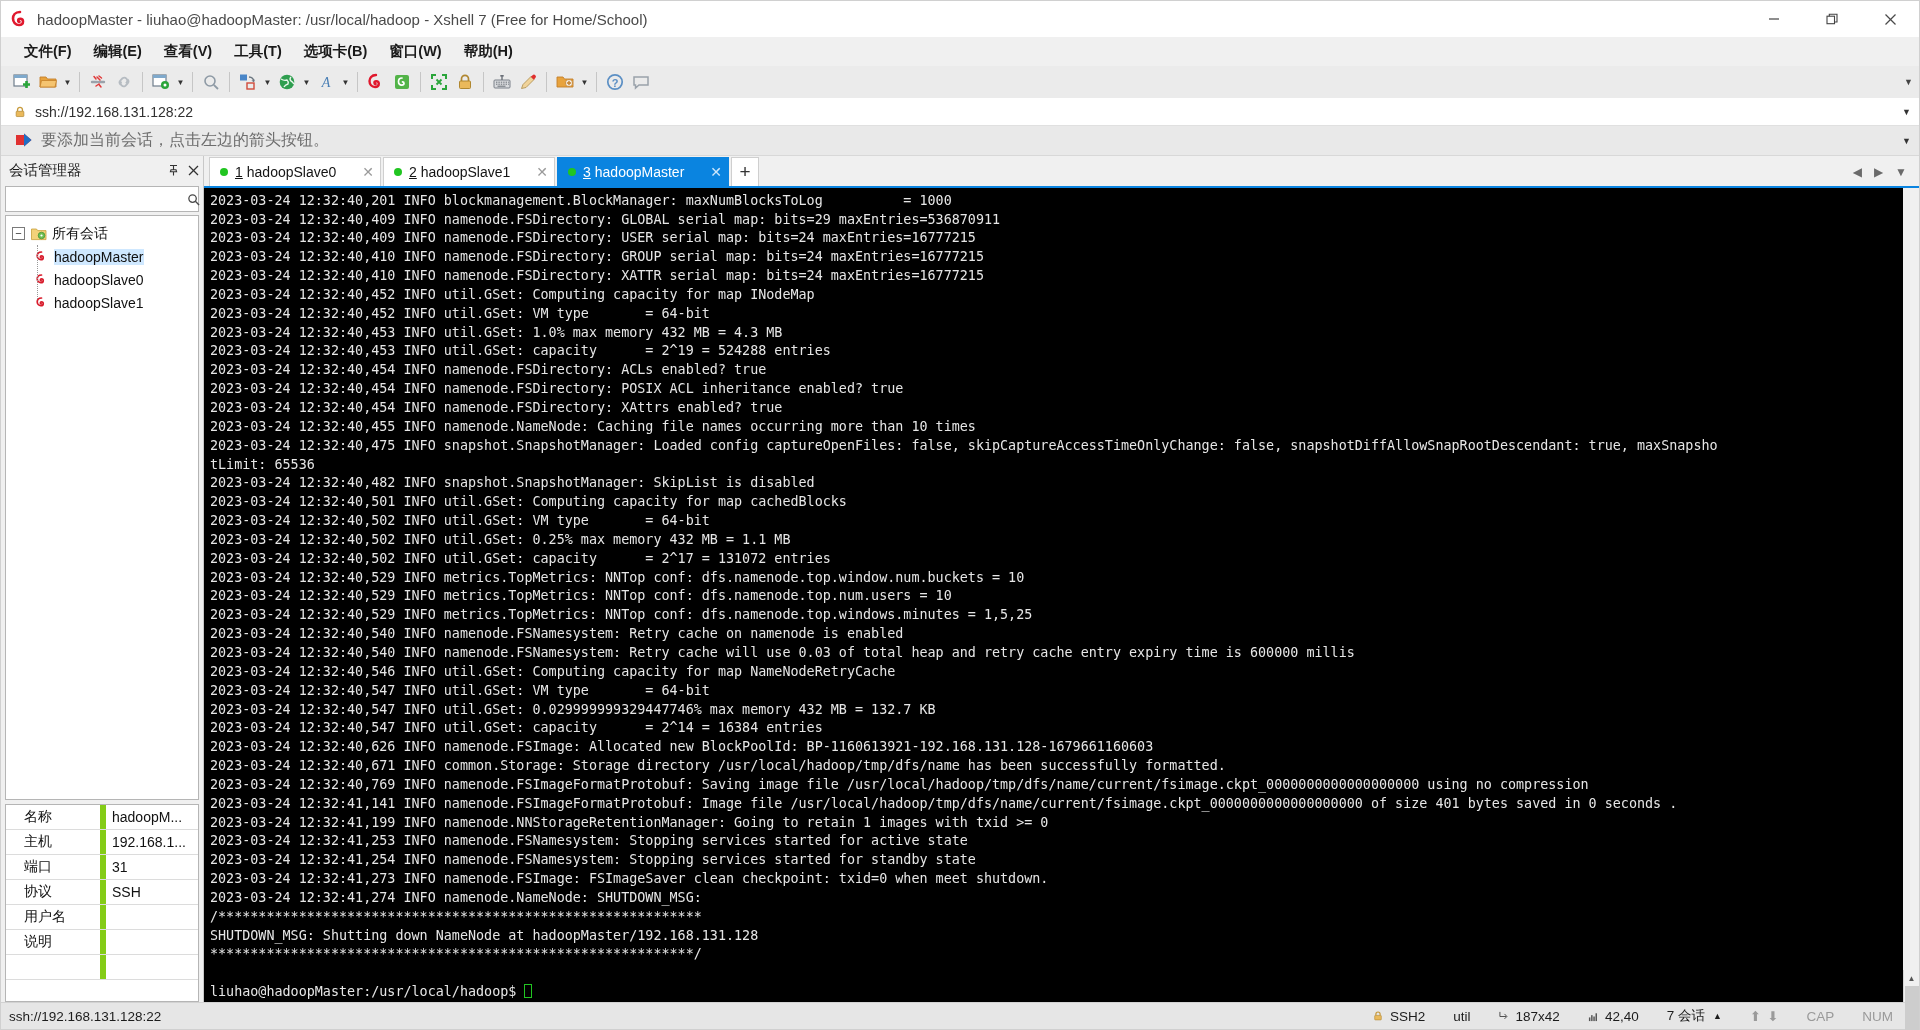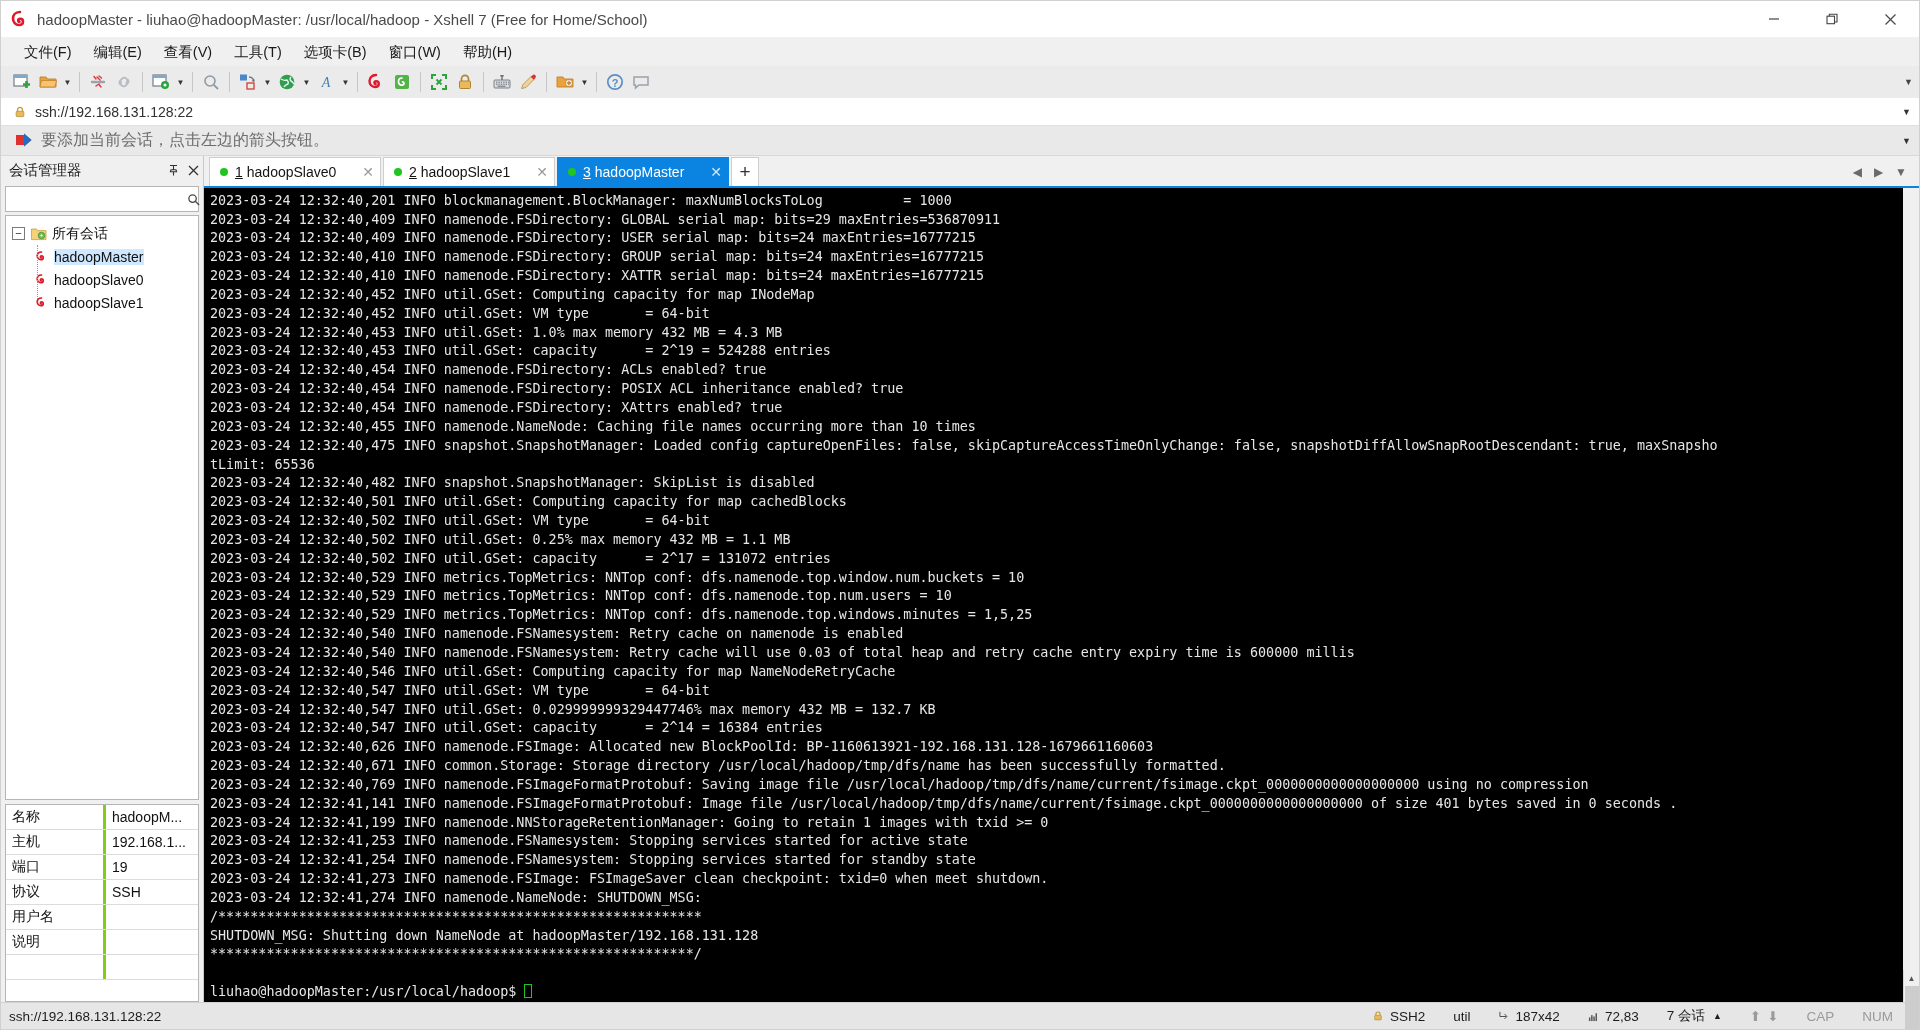--- a/index.html
+++ b/index.html
@@ -35,23 +35,24 @@
   .win-btn {
     width: 58px; height: 36px;
     display: flex; align-items: center; justify-content: center;
     color: #4a4a4a;
   }
 
   
   .menubar {
     height: 29px; min-height: 29px;
     background: #f0f0f0;
-    display: flex; align-items: flex-end;
+    display: flex; align-items: center;
     padding-left: 14px;
     border-bottom: none;
+    font-weight: bold;
   }
   .menu-item {
     font-size: 14.5px; color: #1a1a1a;
     padding: 4px 9px; margin-right: 4px;
     white-space: nowrap;
   }
 
   
   .toolbar {
     height: 32px; min-height: 32px;
@@ -174,22 +175,22 @@
     display: flex; flex-direction: column;
     overflow: hidden;
   }
   .prop-row {
     display: flex; height: 25px; min-height:25px;
     border-bottom: 1px solid #dcdcdc;
     font-size: 14px; color: #111;
   }
   .prop-key {
     width: 100px; min-width:100px;
-    border-right: 3px solid #84cc16;
-    display:flex; align-items:center; padding-left: 6px;
+    border-right: 6px solid #84cc16;
+    display:flex; align-items:center; padding-left: 18px;
   }
   .prop-val {
     flex:1 1 auto; display:flex; align-items:center; padding-left: 6px;
     overflow:hidden; white-space:nowrap;
   }
 
   
   .mainarea { flex: 1 1 auto; display: flex; flex-direction: column; min-width: 0; background:#f0f0f0;}
 
   .tabstrip {
@@ -583,21 +584,21 @@
         <div class="prop-row">
           <div class="prop-key">名称</div>
           <div class="prop-val">hadoopM...</div>
         </div>
         <div class="prop-row">
           <div class="prop-key">主机</div>
           <div class="prop-val">192.168.1...</div>
         </div>
         <div class="prop-row">
           <div class="prop-key">端口</div>
-          <div class="prop-val">19</div>
+          <div class="prop-val">31</div>
         </div>
         <div class="prop-row">
           <div class="prop-key">协议</div>
           <div class="prop-val">SSH</div>
         </div>
         <div class="prop-row">
           <div class="prop-key">用户名</div>
           <div class="prop-val"></div>
         </div>
         <div class="prop-row">
@@ -676,21 +677,21 @@
       </span>
       <span class="sb-cell">
         <span class="sb-ico">
           <svg width="11" height="11" viewBox="0 0 12 12">
             <rect x="1" y="7" width="1.6" height="4" fill="#555"></rect>
             <rect x="3.4" y="4.5" width="1.6" height="6.5" fill="#555"></rect>
             <rect x="5.8" y="6" width="1.6" height="5" fill="#555"></rect>
             <rect x="8.2" y="2.5" width="1.6" height="8.5" fill="#555"></rect>
           </svg>
         </span>
-        <span>72,83</span>
+        <span>42,40</span>
       </span>
       <span class="sb-cell">
         <span>7 会话</span>
         <span style="margin-left:8px;font-size:9px;">▲</span>
       </span>
       <span class="sb-cell dim">
         <span style="margin-right:6px;">⬆</span>
         <span>⬇</span>
       </span>
       <span class="sb-cell dim">CAP</span>

